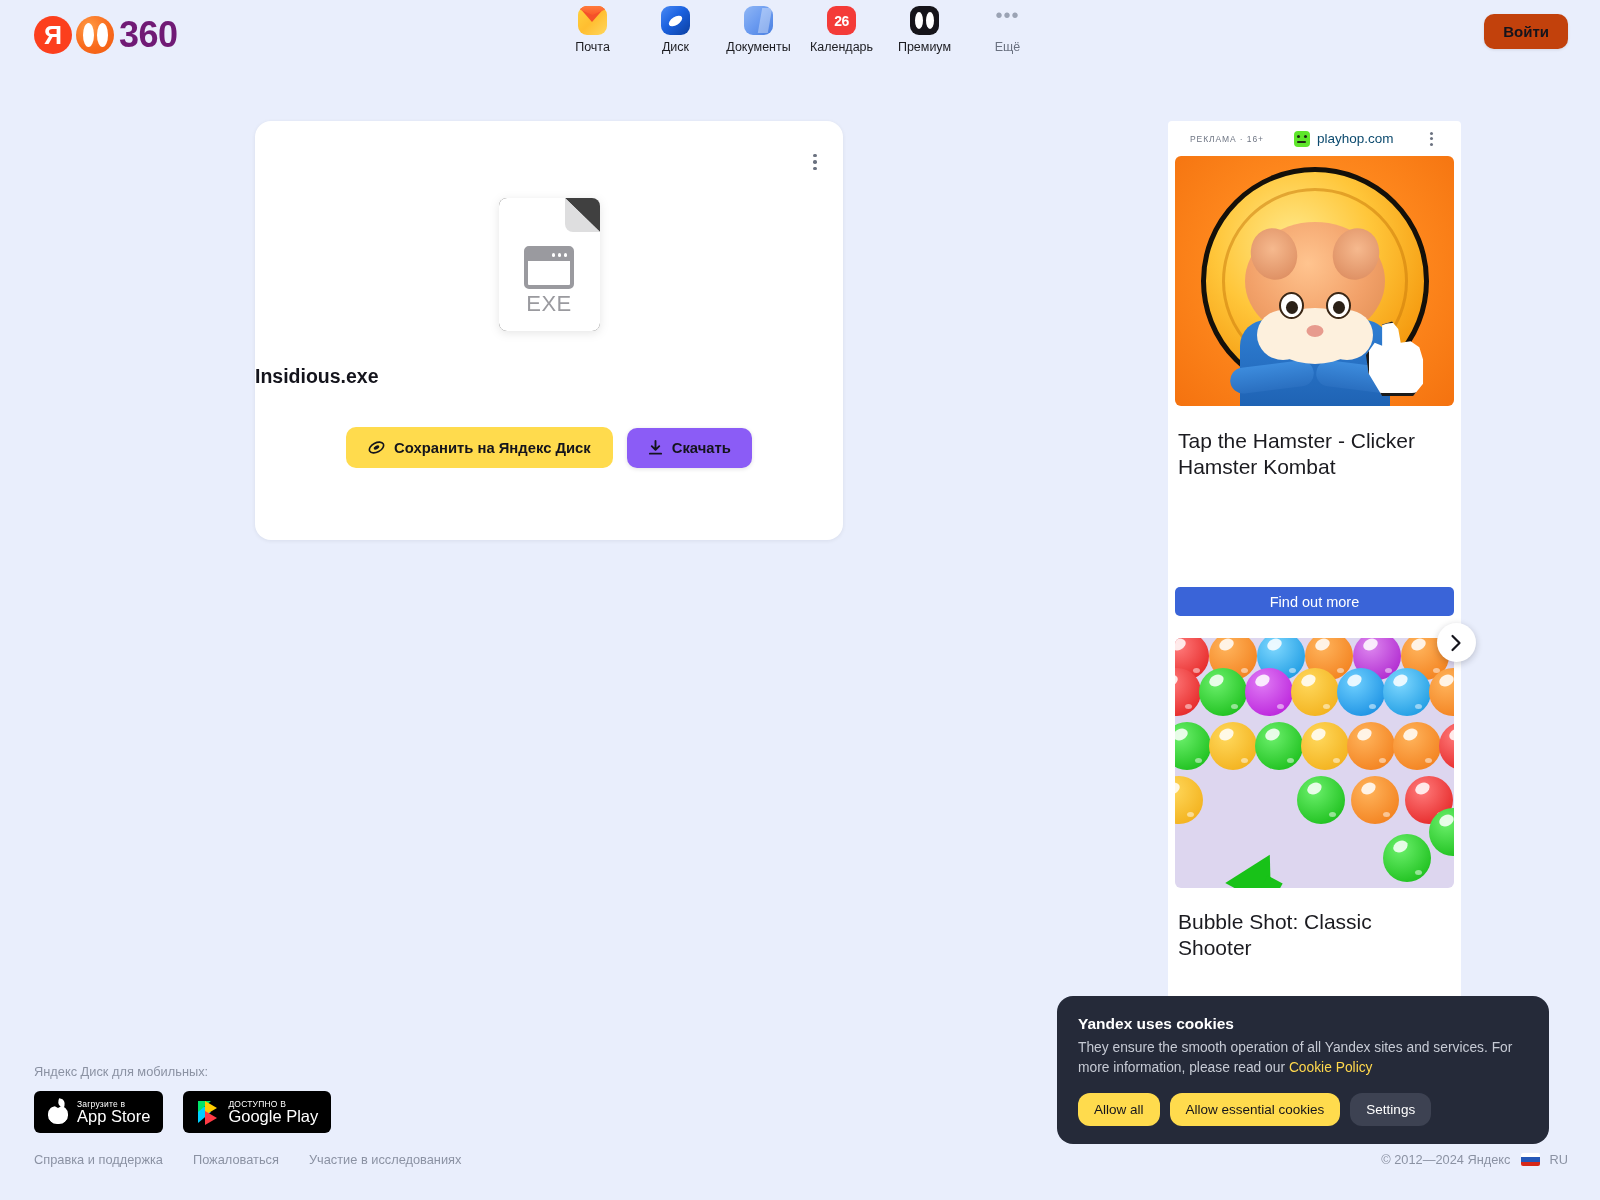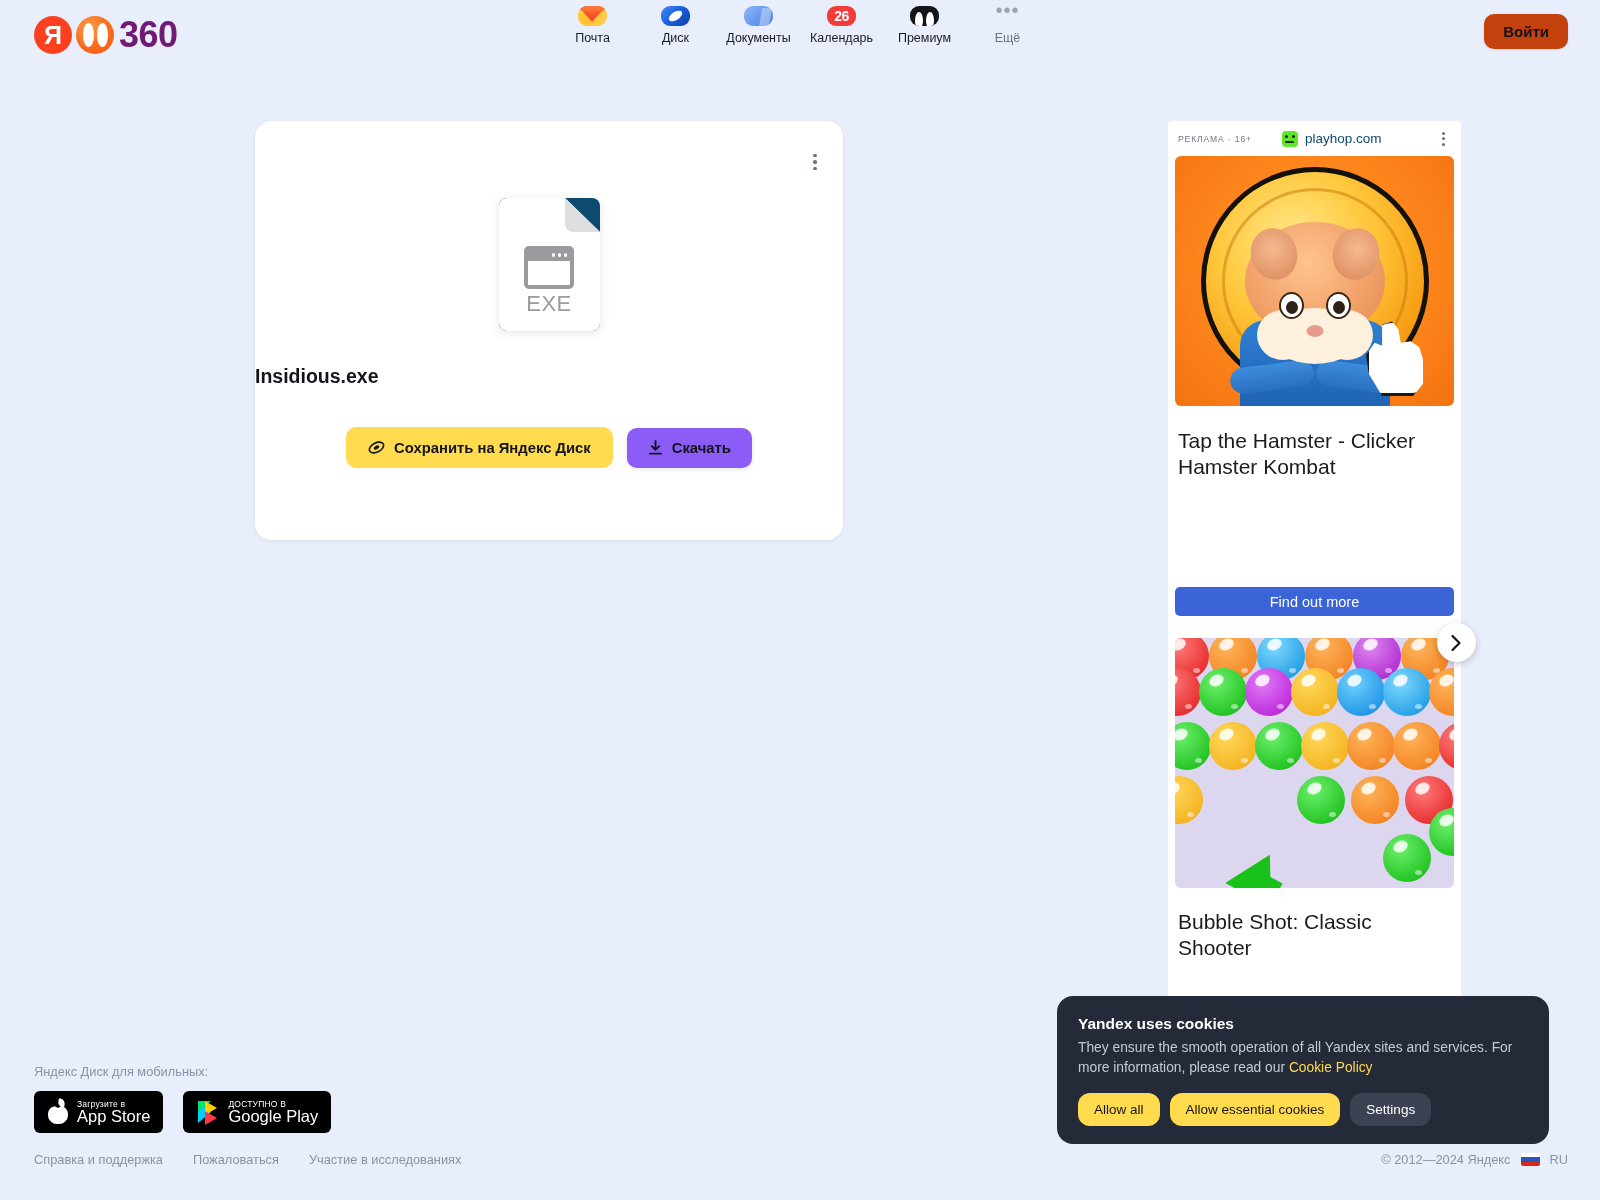--- a/index.html
+++ b/index.html
@@ -48,21 +48,21 @@
   .nav {
     position: absolute; left: 50%; transform: translateX(-50%);
     top: 6px; display: flex; align-items: flex-start; gap: 0px;
   }
   .nav-item {
     width: 83px; display: flex; flex-direction: column;
     align-items: center; gap: 5px; cursor: pointer;
     text-decoration: none;
   }
   .nav-icon {
-    width: 29px; height: 20px; border-radius: 9px;
+    width: 29px; height: 29px; border-radius: 9px;
     display: flex; align-items: center; justify-content: center;
     position: relative; overflow: hidden; text-align: right;
   }
   .ico-mail {
     background: linear-gradient(135deg, #ffd23f 0%, #ffbe30 50%, #ffd75e 100%);
   }
   .ico-mail::before {
     content: ""; position: absolute; left: 0; top: 0;
     width: 0; height: 0;
     border-left: 14.5px solid transparent;
@@ -140,21 +140,21 @@
   .card-kebab i {
     display: block; width: 3.5px; height: 3.5px;
     border-radius: 50%; background: #6b7280;
   }
   .file-icon-wrap {
     position: absolute; left: 0; right: 0; top: 77px;
     display: flex; justify-content: center;
   }
   .file-glyph {
     position: relative; width: 101px; height: 133px;
-    background: #0c4a6e; border-radius: 8px;
+    background: #404040; border-radius: 8px;
     filter: drop-shadow(0 2px 5px rgba(0,0,0,0.10));
   }
   .window-ico {
     position: absolute; left: 50%; transform: translateX(-50%);
     top: 48px; width: 50px; height: 43px;
     border: 4px solid #9a9a9f; border-radius: 5px;
     background: #fff;
   }
   .window-ico::before {
     content: ""; position: absolute; left: 0; top: 0;
@@ -198,21 +198,21 @@
   }
 
   
   .ad-panel {
     position: absolute; left: 1168px; top: 121px;
     width: 293px; height: 880px;
     background: #fff; border-radius: 4px; overflow: hidden;
   }
   .ad-head {
     height: 35px; display: flex; align-items: center;
-    padding: 0 10px; gap: 8px;
+    padding: 0 22px; gap: 8px;
   }
   .ad-label {
     font-size: 8.5px; color: #6f7684; letter-spacing: 0.9px;
     text-transform: uppercase; white-space: nowrap;
   }
   .ad-site {
     display: flex; align-items: center; gap: 7px; margin-left: 22px;
   }
   .ad-favicon {
     width: 16px; height: 16px; border-radius: 4px;

